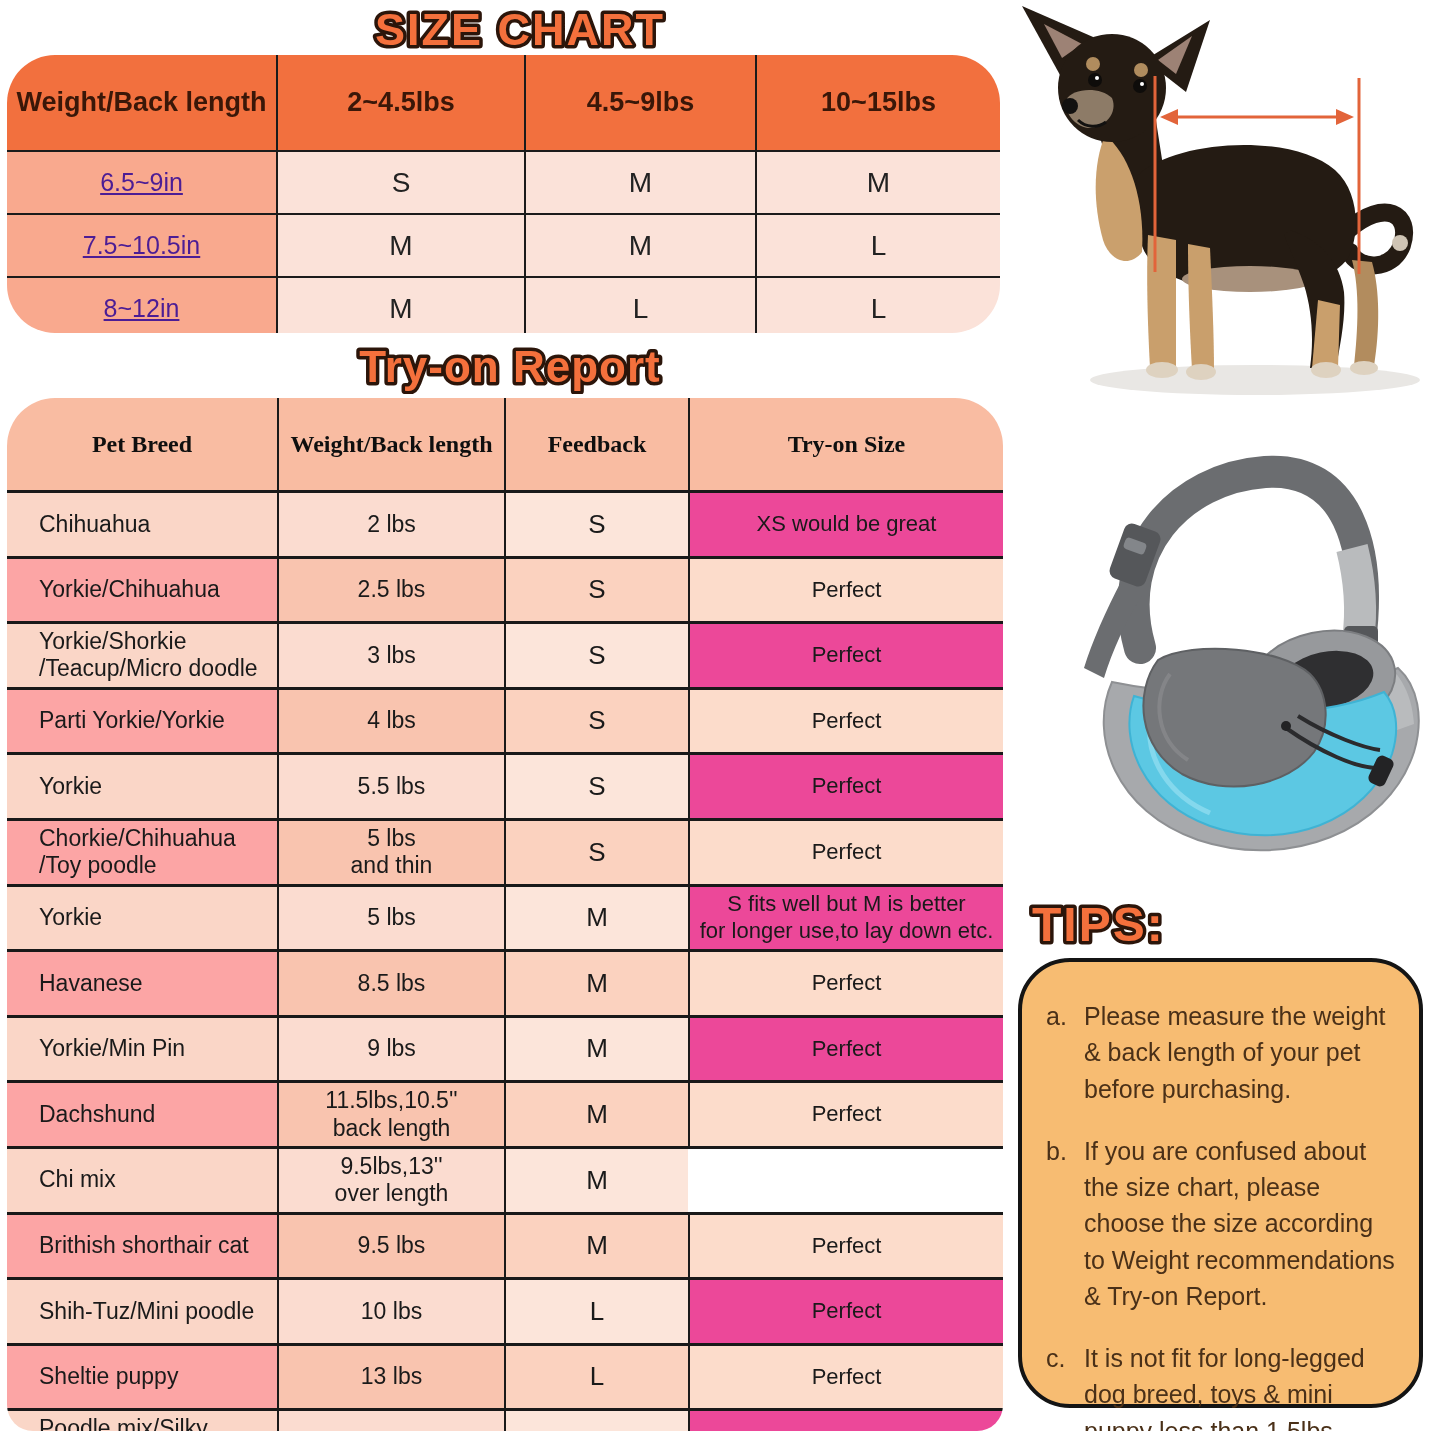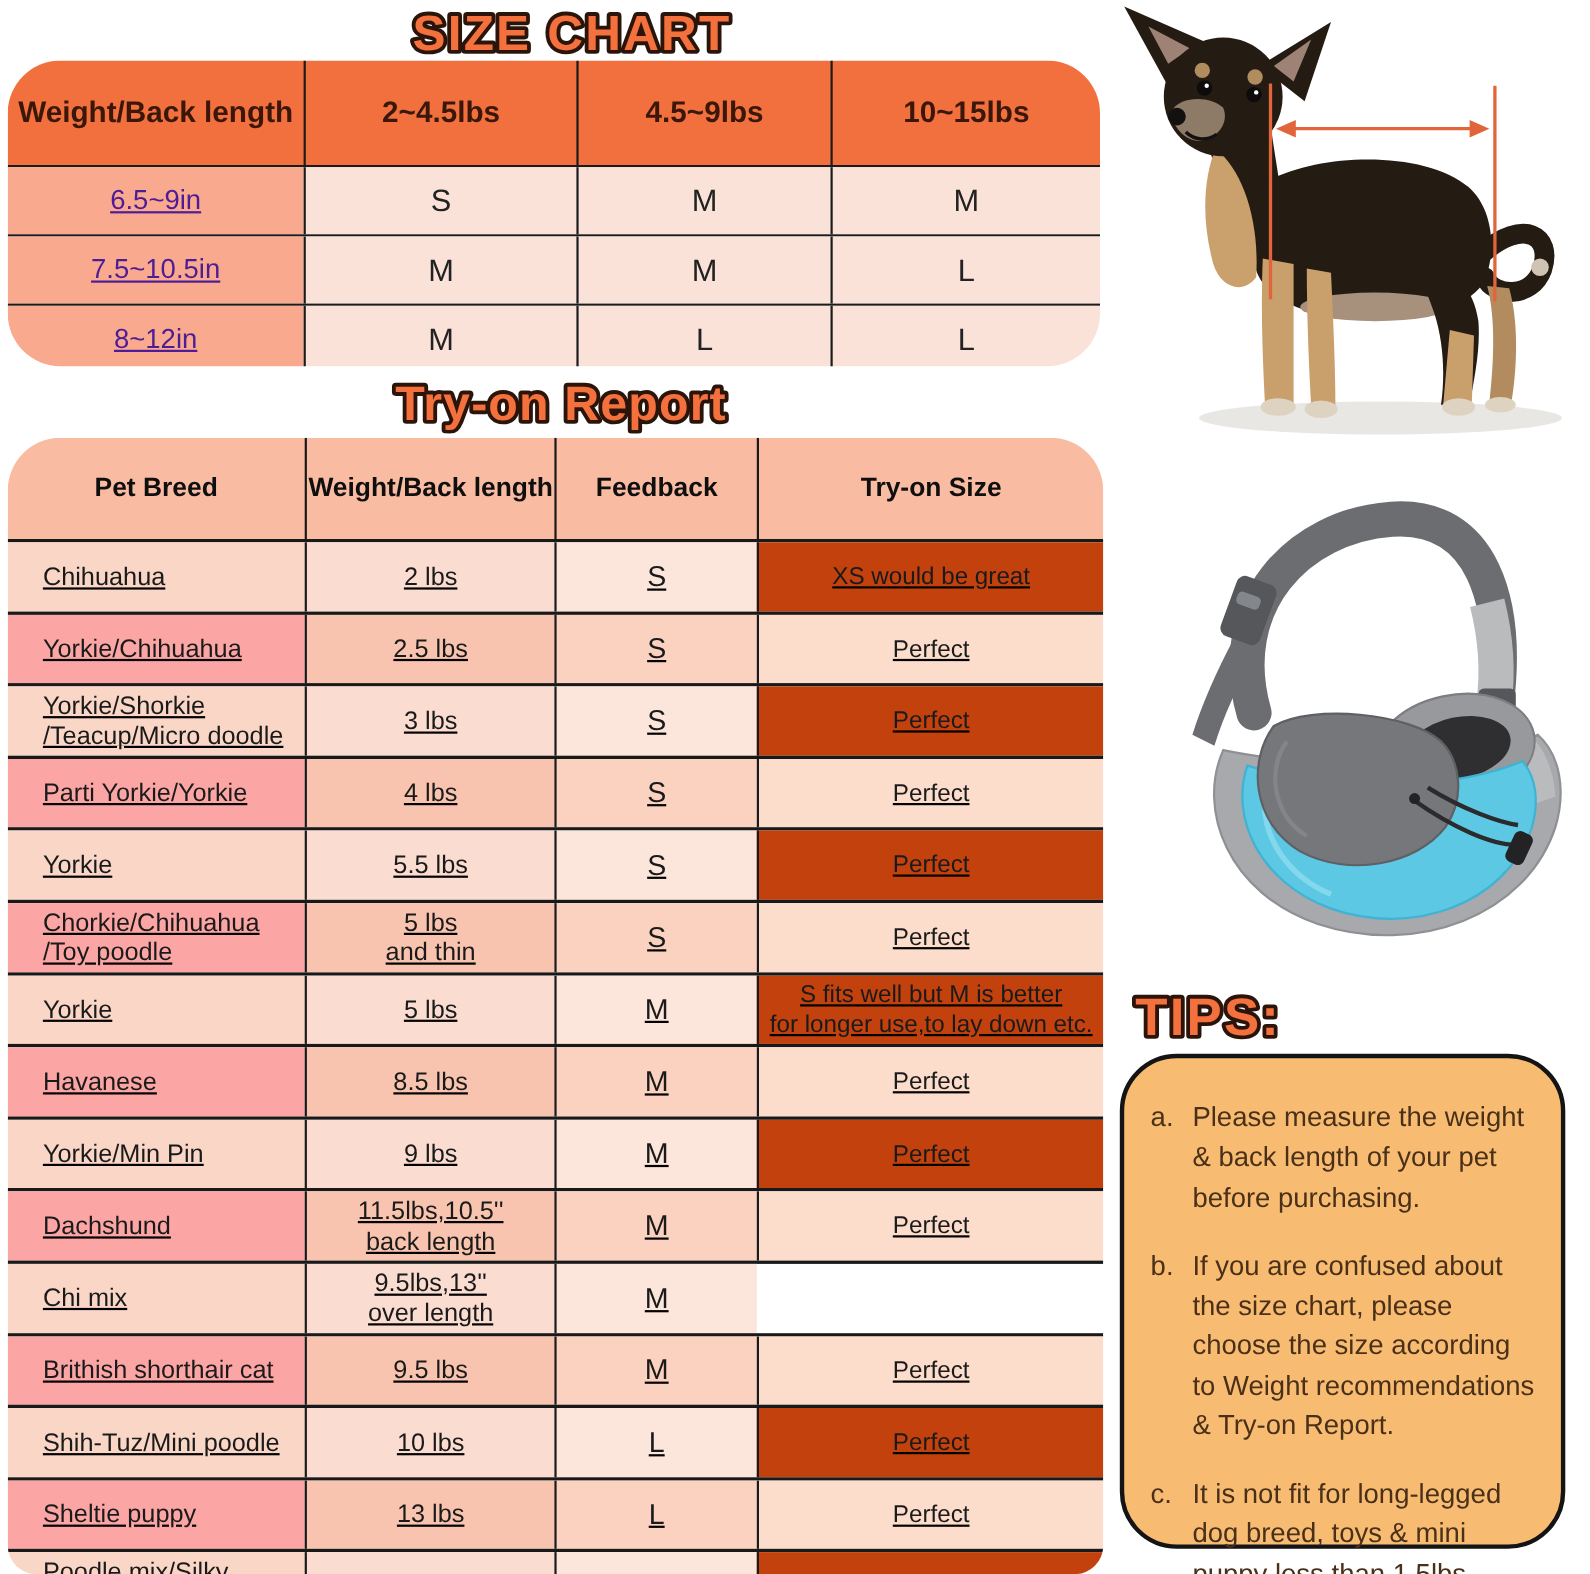--- a/index.html
+++ b/index.html
@@ -23,32 +23,32 @@
   .size-table .row.body .label { background:#f9a98e; font-size:25px; color:#4c1d95;text-decoration:underline; }
   .size-table .row.body .val   { background:#fbe2d9; font-size:28px; color:#222; }
 
   
   .tryon-table {
     position:absolute; left:7px; top:398px; width:996px; height:1033px;
     border-radius:48px 48px 26px 26px; overflow:hidden; display:flex; flex-direction:column;
   }
   .tryon-table .row { display:grid; grid-template-columns:270px 227px 184px 315px; flex:0 0 auto; }
   .tryon-table .row.head { height:92px; background:#f9bca2; }
-  .tryon-table .row.body { height:62.6px; border-top:3px solid #191919;text-decoration:underline; }
+  .tryon-table .row.body { height:62.6px; border-top:3px solid #191919; }
   .tryon-table .cell {
     display:flex; align-items:center; justify-content:center; text-align:center;
     font-size:23px; color:#1a1a1a; white-space:pre-line; line-height:1.2;
   }
   .tryon-table .cell + .cell { border-left:2px solid #1a1a1a; }
-  .tryon-table .row.head .cell { font-weight:bold; font-size:24px; color:#0f0f0f; padding:0; }
+  .tryon-table .row.head .cell { font-weight:bold; font-size:24px; color:#0f0f0f; padding:0;font-family:Liberation Serif, serif; }
   .tryon-table .row.body .breed { justify-content:flex-start; text-align:left; padding-left:32px; }
   .tryon-table .row.body .size { font-size:26px; }
   .tryon-table .row.body .fb { font-size:22px; }
   .row.light .breed{background:#fad6c7} .row.light .weight{background:#fbdcd0}
-  .row.light .size{background:#fce5da}  .row.light .fb{background:#c2410c}
+  .row.light .size{background:#fce5da}  .row.light .fb{background:#ec4899}
   .row.dark .breed{background:#fca5a5}  .row.dark .weight{background:#f9c4af}
   .row.dark .size{background:#fbd2bf}   .row.dark .fb{background:#fcdccb}
 
   
   .dog-figure { position:absolute; left:1000px; top:0; width:445px; height:420px; }
   .dog-caption {
     position:absolute; left:200px; top:26px; width:160px;
     font-size:29px; line-height:33px; color:#e2643a; text-align:center; white-space:pre-line;
   }
 

